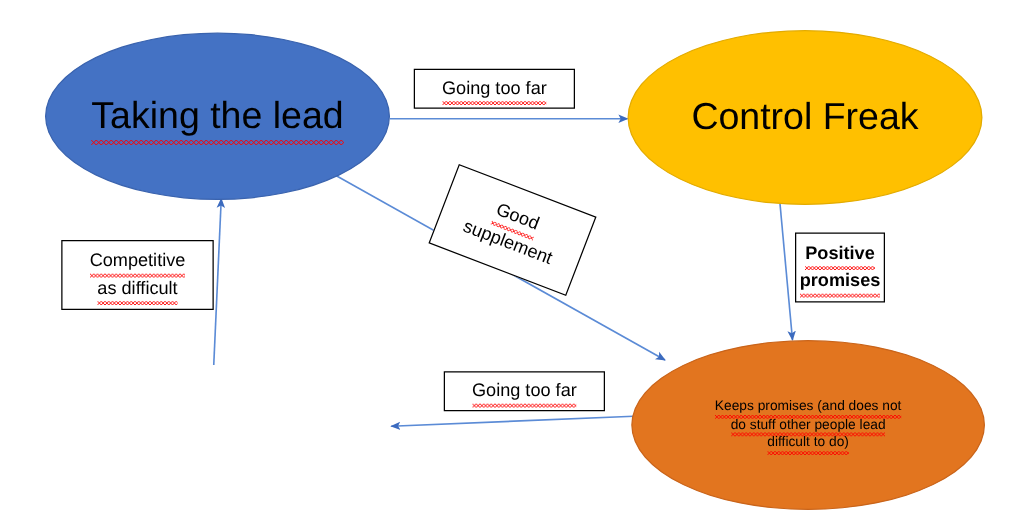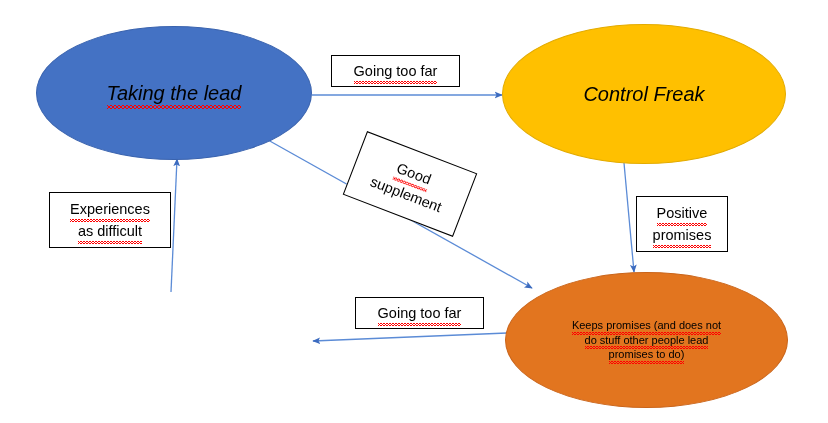--- a/index.html
+++ b/index.html
@@ -39,21 +39,21 @@
   .node-label {
     color: #000000;
     line-height: 1.32;
     padding: 0 8px;
   }
   .node-blue   { background: #4472C4; border: 1.5px solid #3A63AE; }
   .node-amber  { background: #FFC000; border: 1.5px solid #E3AB00; }
   .node-green  { background: #70AD47; border: 1.5px solid #5E963C; }
   .node-orange { background: #E2751F; border: 1.5px solid #C9641A; }
 
-  .node-big .node-label { font-size: 20px; font-style: italic; }
+  .node-big .node-label { font-size: 30px; }
   .node-small .node-label { font-size: 11px; }
 
   .label-box {
     position: absolute;
     background: #ffffff;
     border: 1.4px solid #000000;
     box-sizing: border-box;
     display: flex;
     align-items: center;
     justify-content: center;
@@ -121,43 +121,43 @@
     <div class="node-label">
       <span>Control Freak</span>
     </div>
   </div>
 
 
   <div class="node node-orange node-small" style="left:505px; top:272px; width:283px; height:136px;">
     <div class="node-label">
       <span class="sq sq-sm">Keeps promises (and does not</span><br>
       <span class="sq sq-sm">do stuff other people lead</span><br>
-      <span class="sq sq-sm">promises to do)</span>
+      <span class="sq sq-sm">difficult to do)</span>
     </div>
   </div>
 
   <div class="label-box" style="left:331px; top:55px; width:129px; height:32px;">
     <span class="lb-text sq sq-sm">Going too far</span>
   </div>
 
   <div class="label-box rotated" style="left:351px; top:150px; width:118px; height:68px;">
     <span class="lb-text">
       <span class="sq sq-sm">Good</span><br>
       <span>supplement</span>
     </span>
   </div>
 
   <div class="label-box" style="left:49px; top:192px; width:122px; height:56px;">
     <span class="lb-text">
-      <span class="sq sq-sm">Experiences</span><br>
+      <span class="sq sq-sm">Competitive</span><br>
       <span class="sq sq-sm">as difficult</span>
     </span>
   </div>
 
-  <div class="label-box" style="left:636px; top:196px; width:92px; height:56px;">
+  <div class="label-box" style="left:636px; top:186px; width:72px; height:56px;font-weight:bold;">
     <span class="lb-text">
       <span class="sq sq-sm">Positive</span><br>
       <span class="sq sq-sm">promises</span>
     </span>
   </div>
 
   <div class="label-box" style="left:355px; top:297px; width:129px; height:32px;">
     <span class="lb-text sq sq-sm">Going too far</span>
   </div>
 

